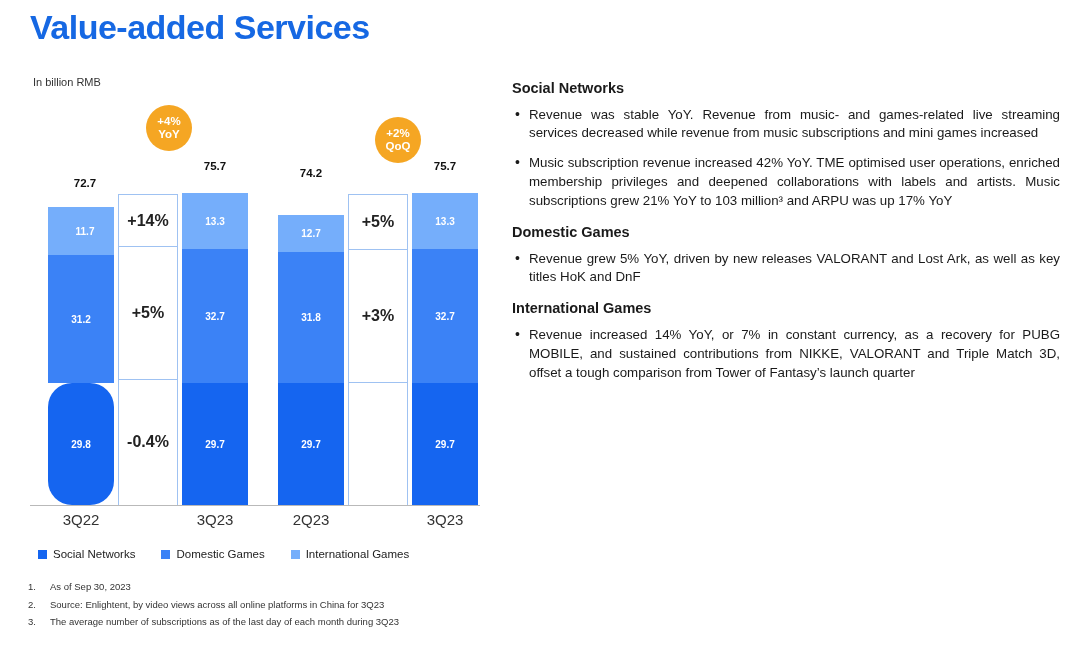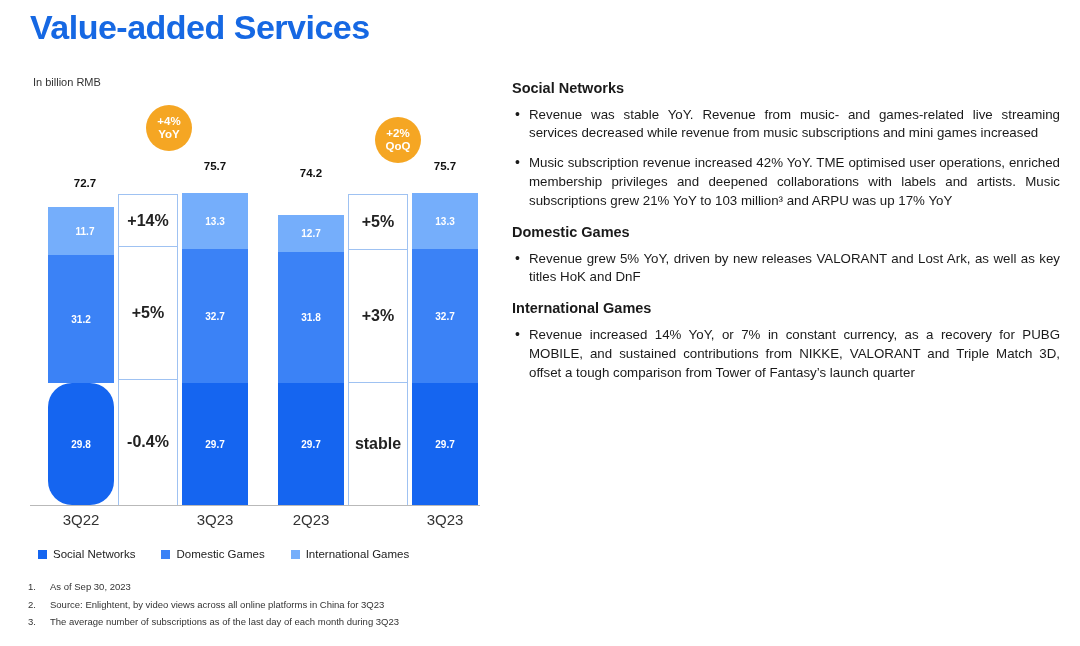--- a/index.html
+++ b/index.html
@@ -113,21 +113,20 @@
     <div class="coltot" style="left:0;top:0px;">74.2</div>
     <div class="colwrap" style="left:0;">
       <div class="seg s-intl" style="height:37px;">12.7</div>
       <div class="seg s-dom" style="height:131px;">31.8</div>
       <div class="seg s-soc" style="height:122px;">29.7</div>
     </div>
 
     <div class="midbox" style="left:70px;height:311px;">
       <div class="midseg top" style="height:56px;">+5%</div>
       <div class="midseg" style="height:133px;">+3%</div>
-      <div class="midseg last" style="height:121px;">stable</div>
     </div>
 
     <div class="coltot" style="left:134px;top:-7px;">75.7</div>
     <div class="colwrap" style="left:134px;">
       <div class="seg s-intl" style="height:56px;">13.3</div>
       <div class="seg s-dom" style="height:134px;">32.7</div>
       <div class="seg s-soc" style="height:122px;">29.7</div>
     </div>
   </div>
 

